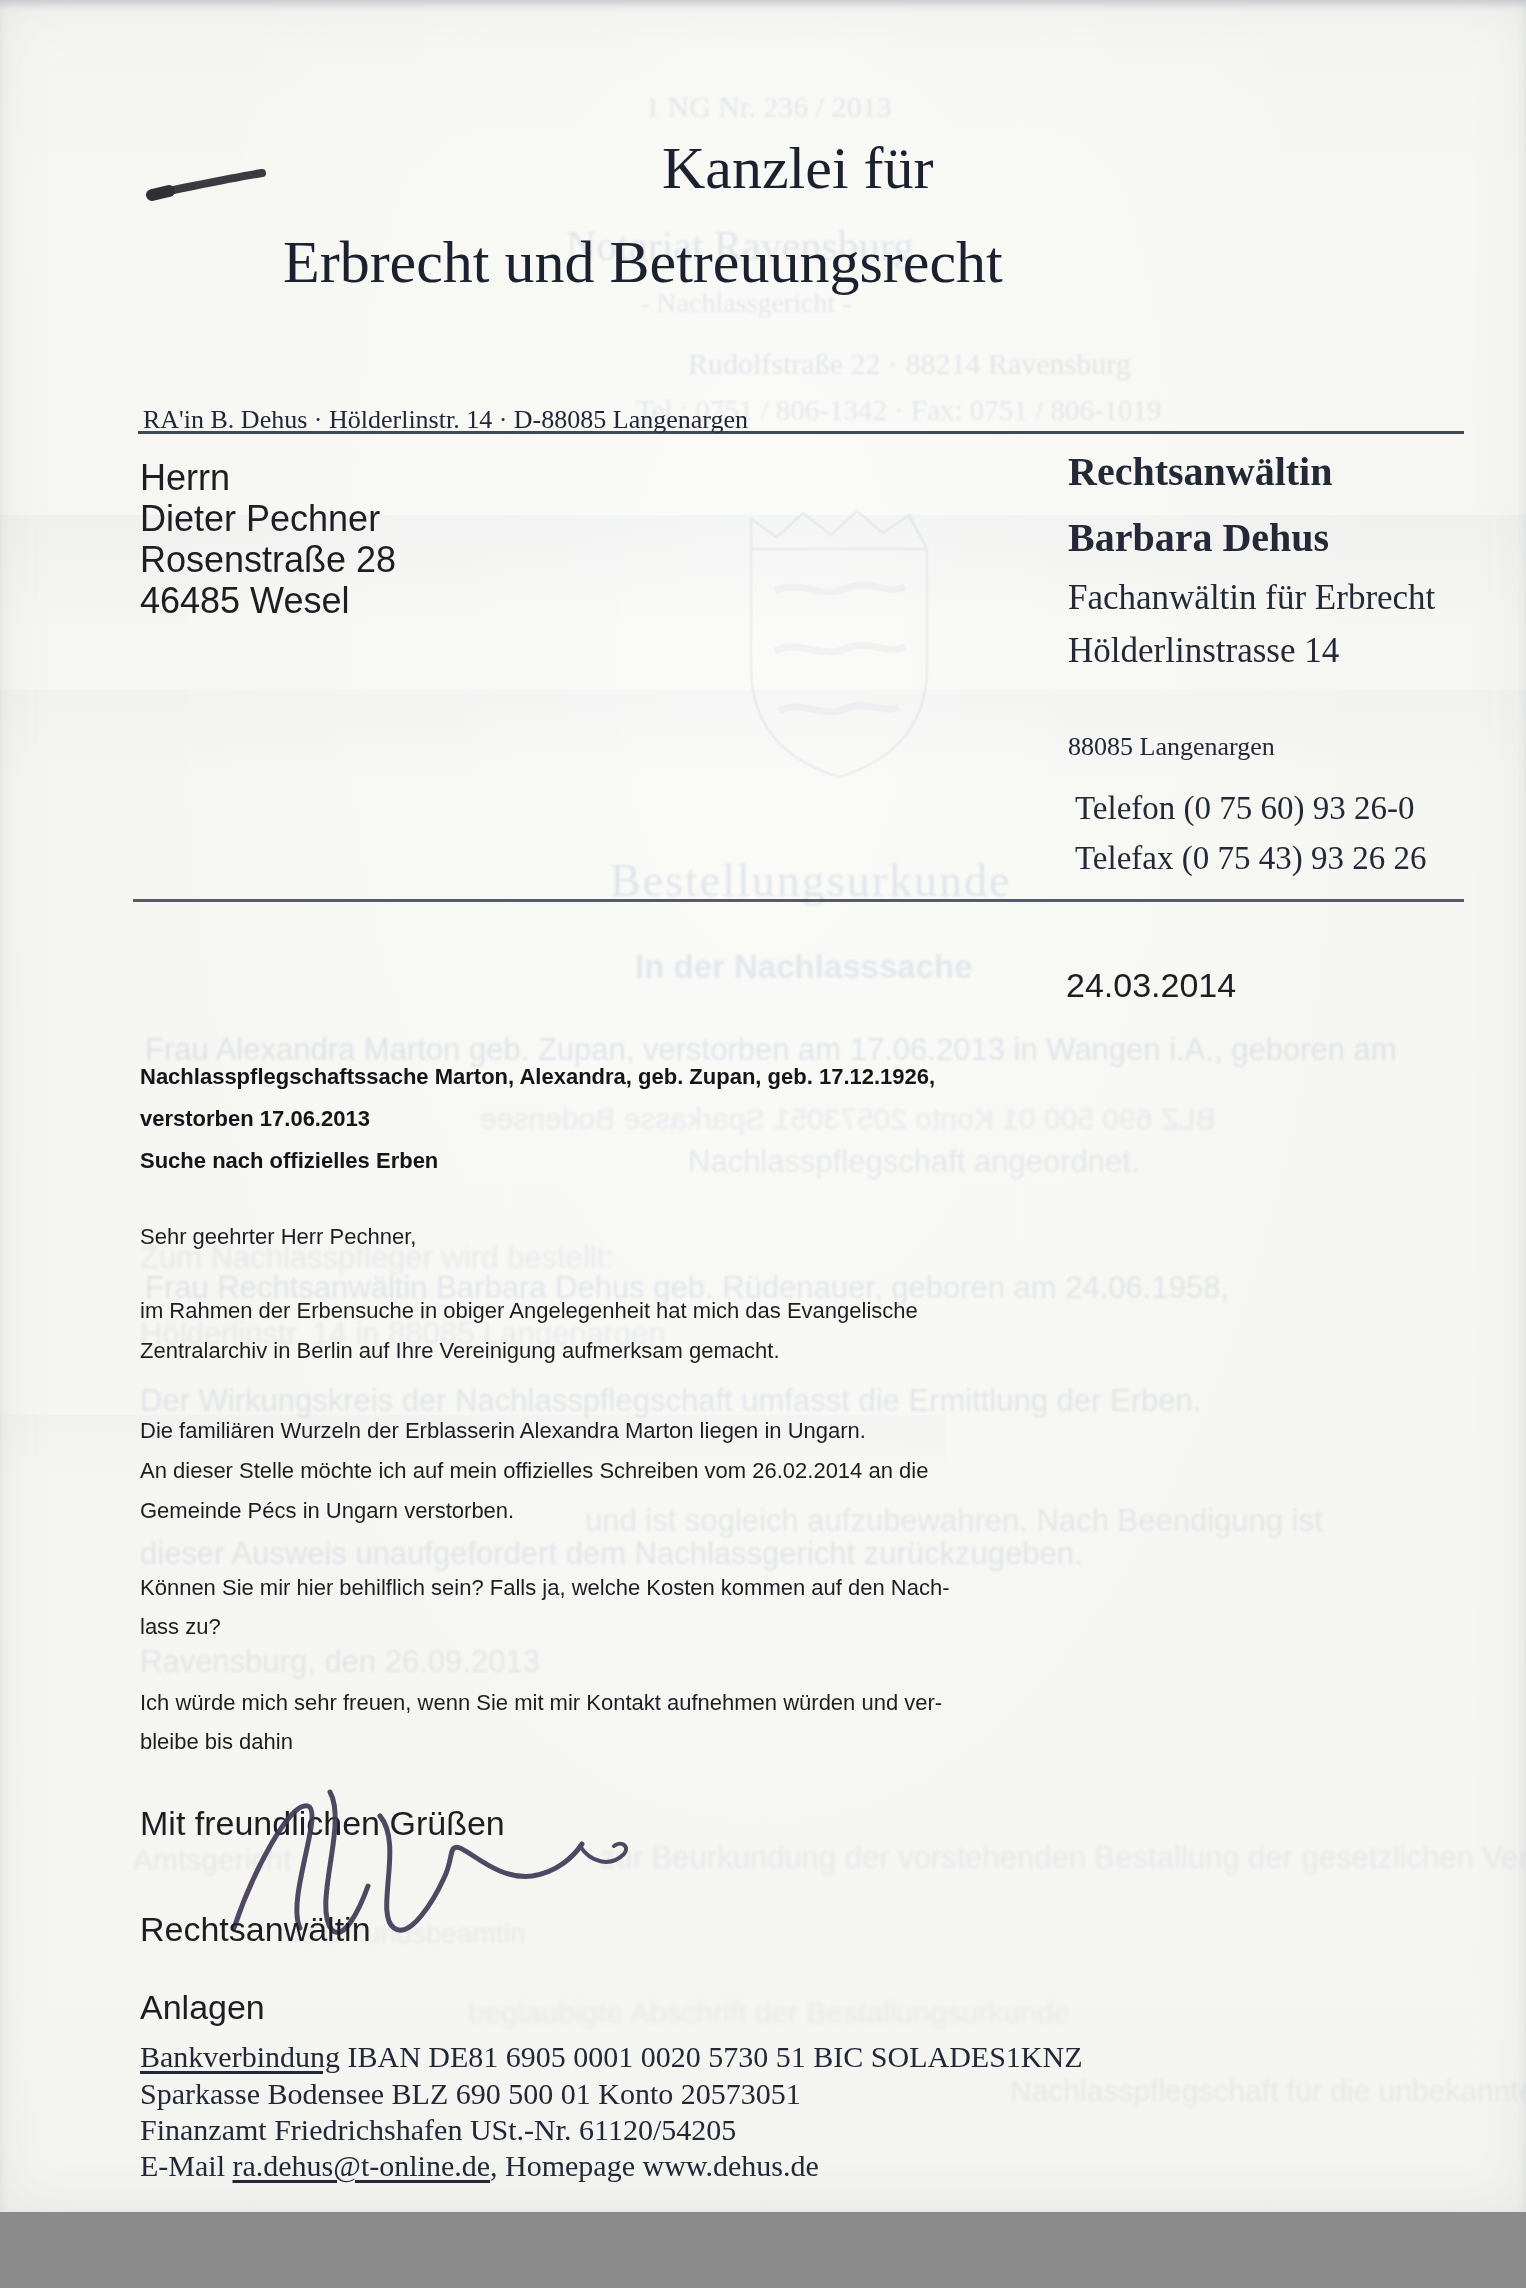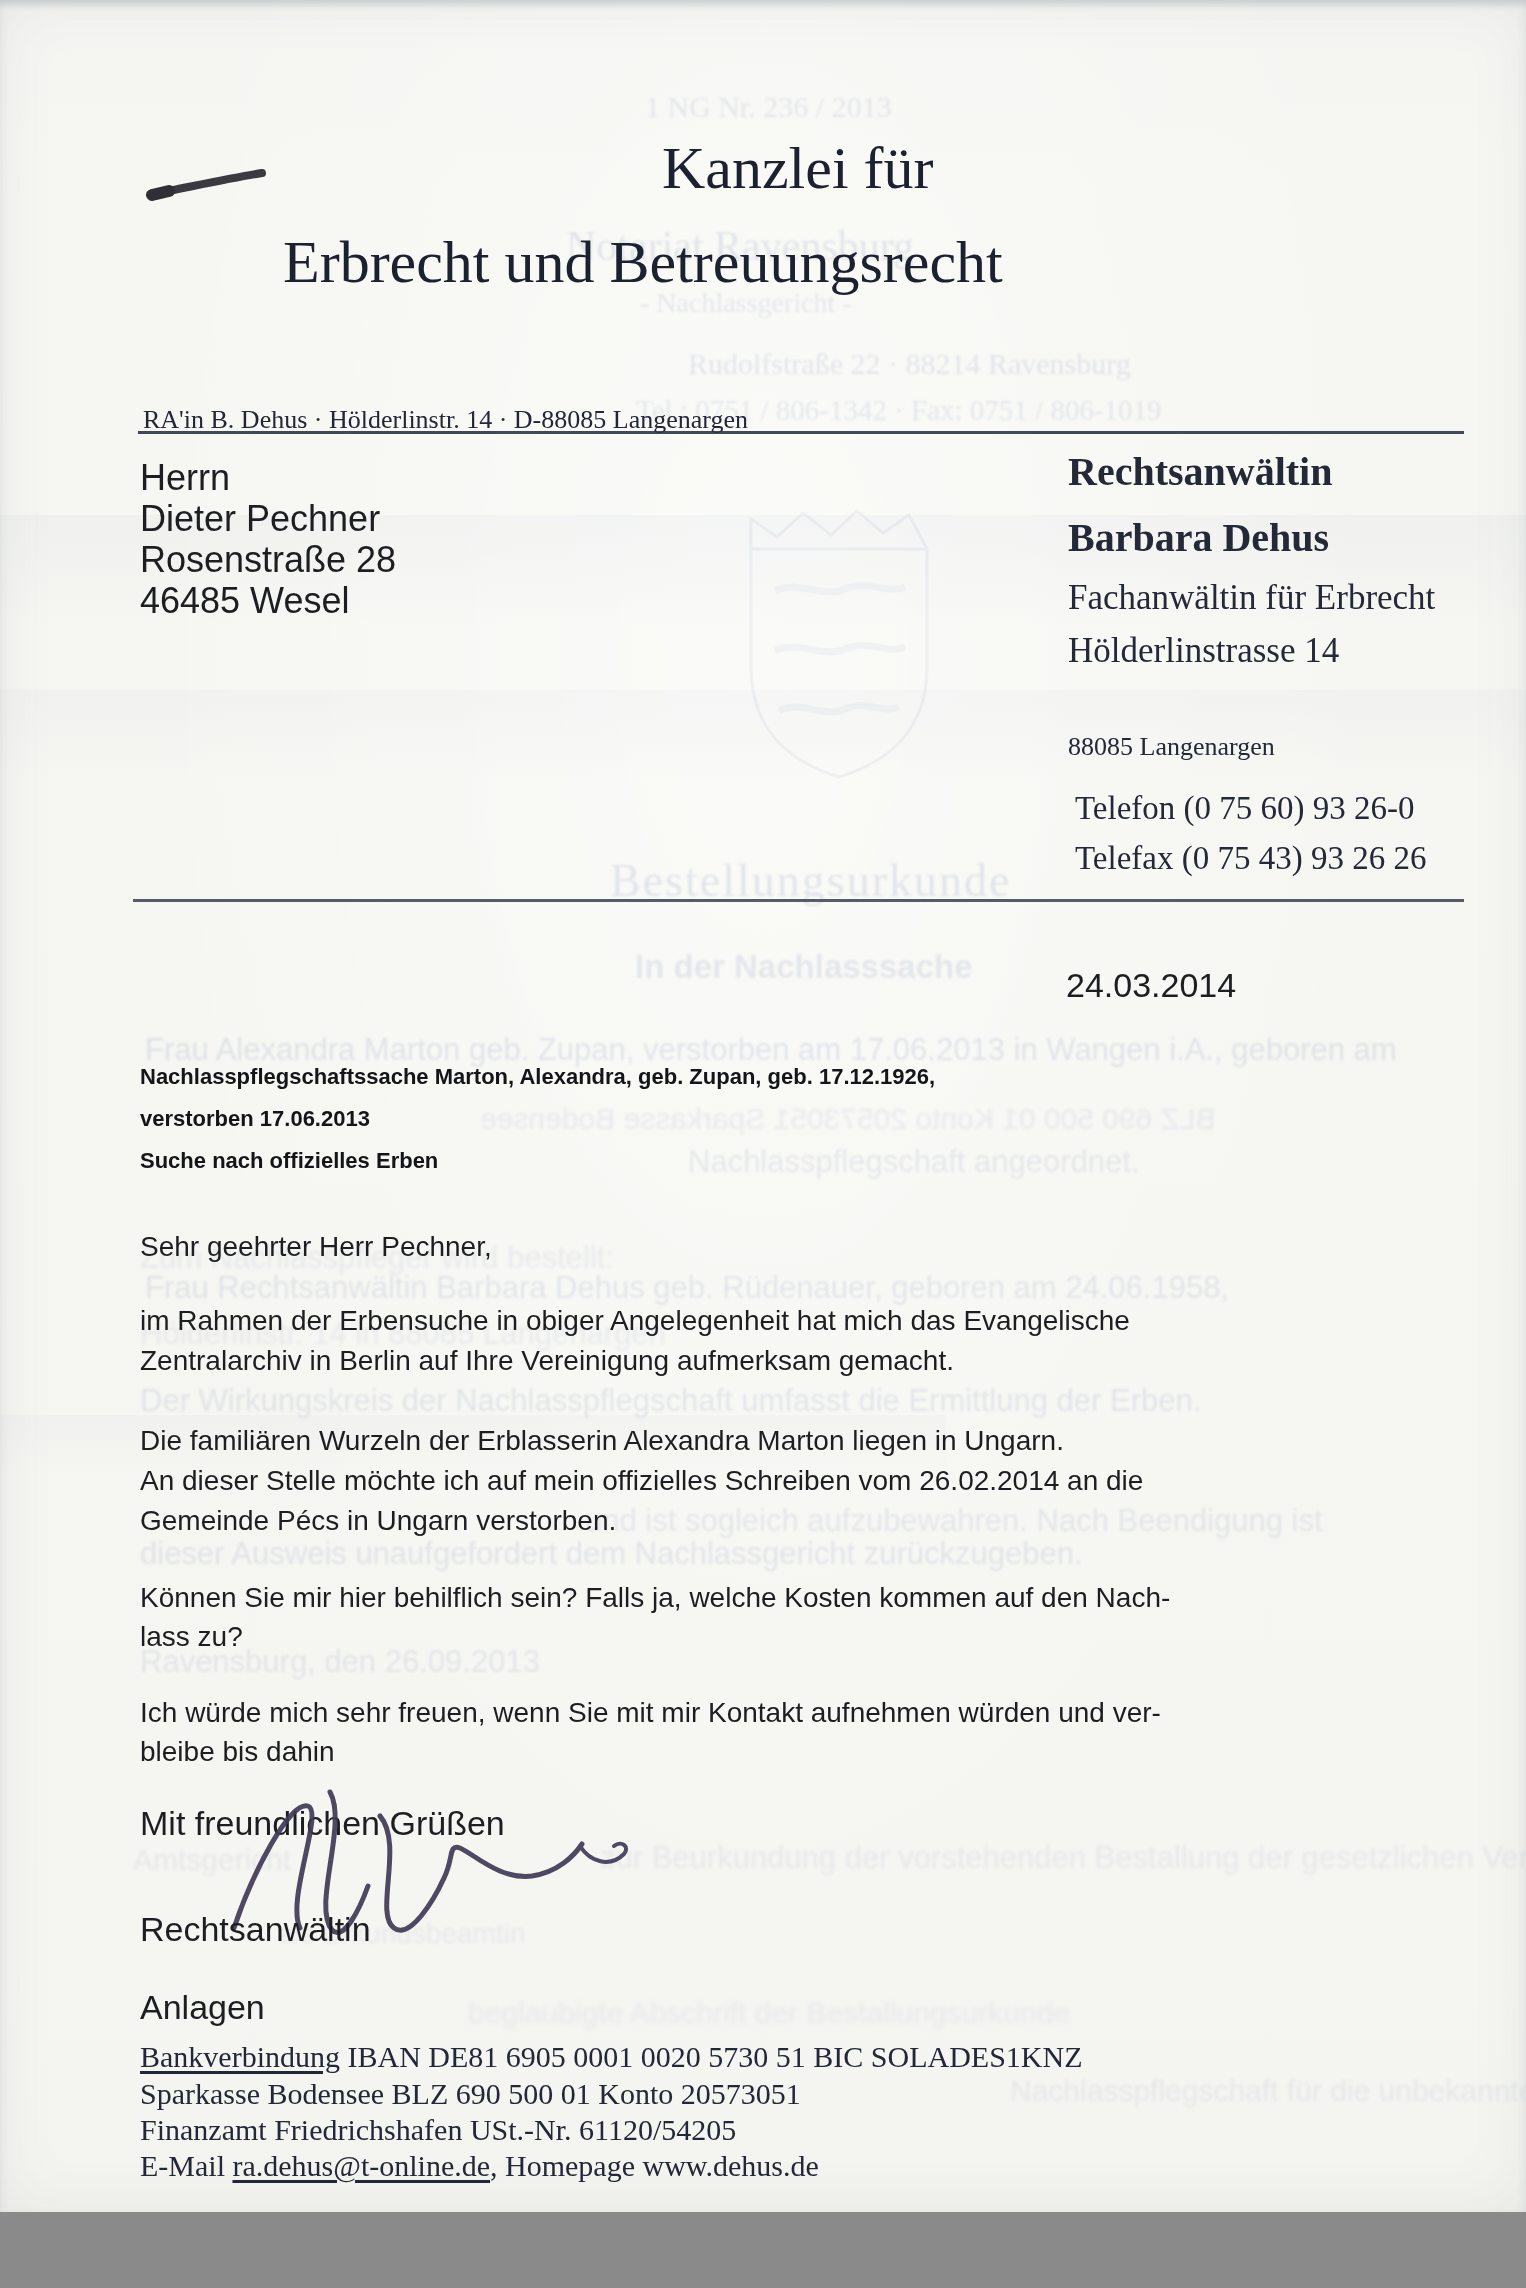--- a/index.html
+++ b/index.html
@@ -39,21 +39,21 @@
   .ph0{left:1075px; top:792px; font-size:33px;}
   .ph1{left:1075px; top:842px; font-size:33px;}
 
   .date{left:1066px; top:968px; font-size:34px;}
 
   
   .sj0{left:140px; top:1066px;} .sj1{left:140px; top:1108px;} .sj2{left:140px; top:1150px;}
   .sj0,.sj1,.sj2{font-size:22px; font-weight:bold; color:#141519;}
 
   
-  .bl{font-size:28px;margin-top:7px;}
+  .bl{font-size:22px;}
   .y1226{top:1226px;} .y1300{top:1300px;} .y1340{top:1340px;}
   .y1420{top:1420px;} .y1460{top:1460px;} .y1500{top:1500px;}
   .y1577{top:1577px;} .y1616{top:1616px;}
   .y1692{top:1692px;} .y1731{top:1731px;}
   .x140{left:140px;}
 
   .regards{left:140px; top:1806px; font-size:34px;}
   .role{left:140px; top:1912px; font-size:34px;}
   .encl{left:140px; top:1990px; font-size:34px;}
 

